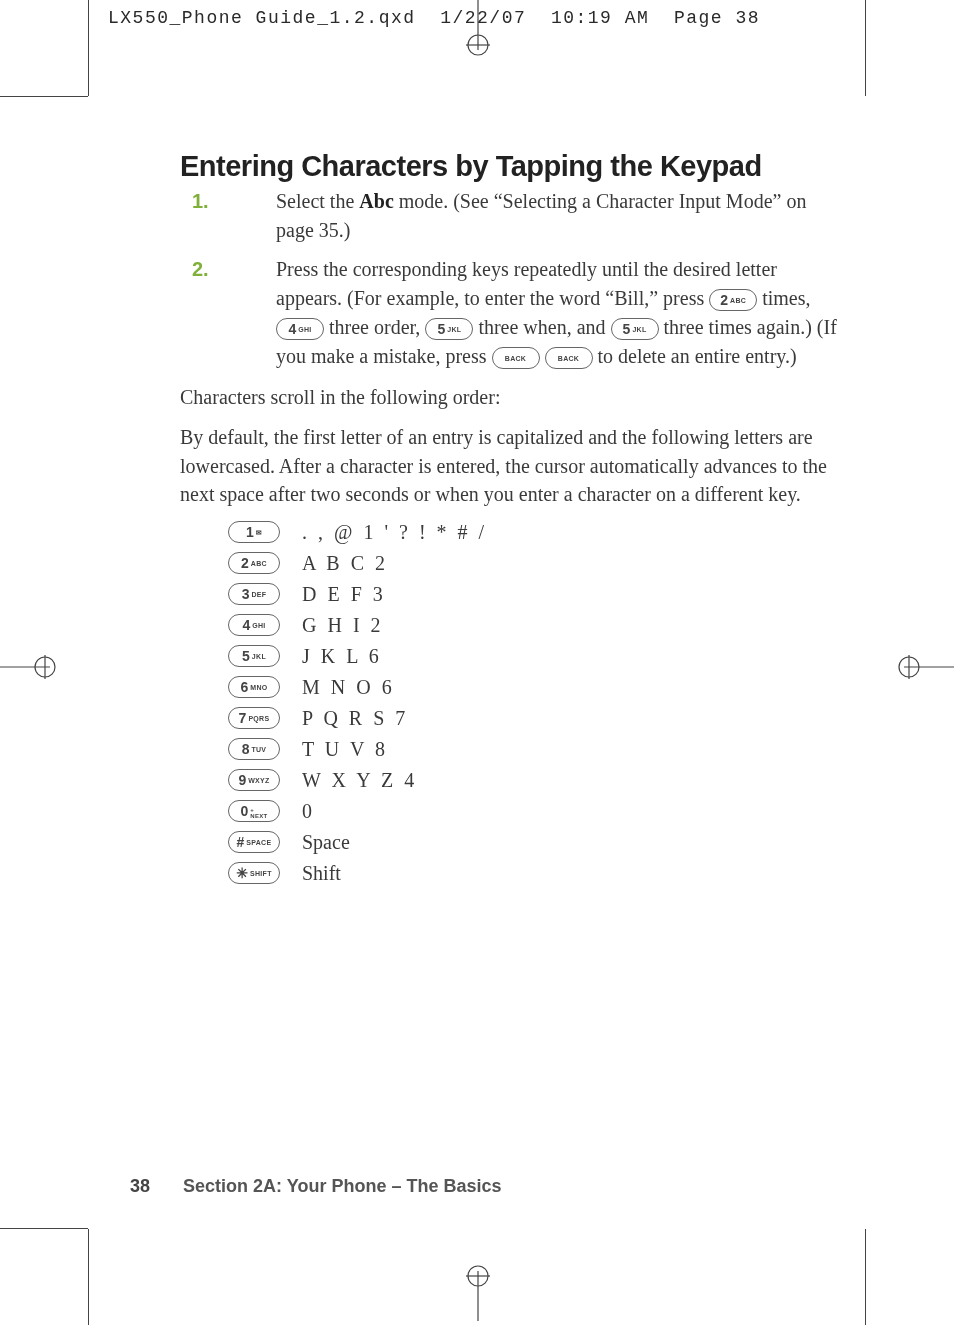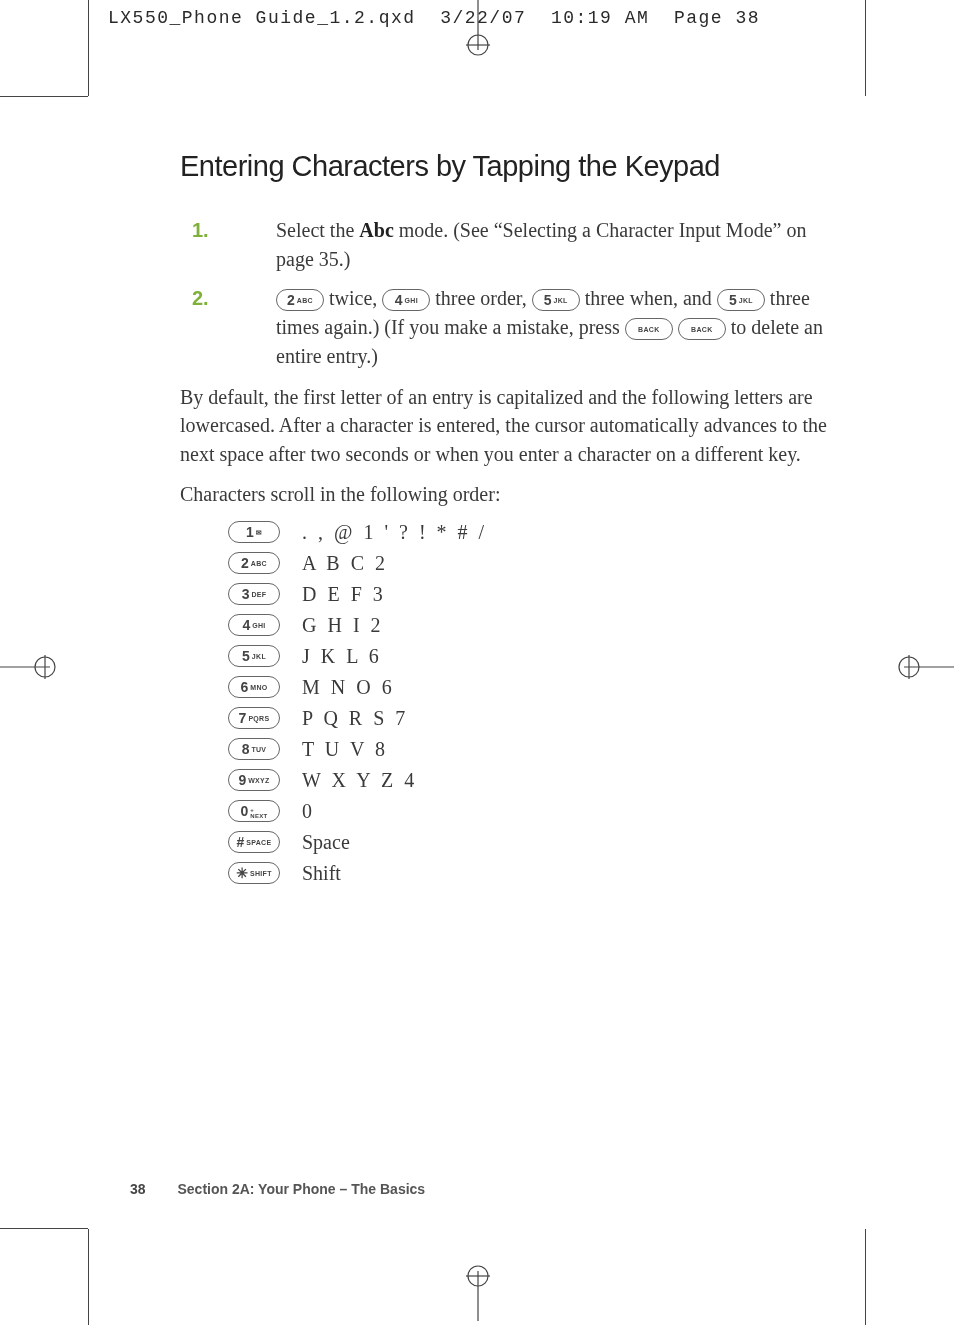--- a/index.html
+++ b/index.html
@@ -9,36 +9,36 @@
   .reg-bottom { position: absolute; bottom: 0; left: 463px; }
   .reg-left { position: absolute; top: 652px; left: 0; }
   .reg-right { position: absolute; top: 652px; right: 0; }
   .crop-tl-h { position: absolute; top: 96px; left: 0; width: 88px; border-top: 1.5px solid #444; }
   .crop-tl-v { position: absolute; top: 0; left: 88px; height: 96px; border-left: 1.5px solid #444; }
   .crop-tr-v { position: absolute; top: 0; right: 88px; height: 96px; border-left: 1.5px solid #444; }
   .crop-bl-h { position: absolute; bottom: 96px; left: 0; width: 88px; border-top: 1.5px solid #444; }
   .crop-bl-v { position: absolute; bottom: 0; left: 88px; height: 96px; border-left: 1.5px solid #444; }
   .crop-br-v { position: absolute; bottom: 0; right: 88px; height: 96px; border-left: 1.5px solid #444; }
   .page { position: absolute; top: 150px; left: 180px; width: 660px; }
-  h2 { font-family: 'Trebuchet MS','Segoe UI',Arial,sans-serif; font-weight: 400; font-size: 29px; color: #222; letter-spacing: -0.5px; margin-bottom: 33px; }
+  h2 { font-family: 'Trebuchet MS','Segoe UI',Arial,sans-serif; font-weight: 700; font-size: 29px; color: #222; letter-spacing: -0.5px; margin-bottom: 4px; }
   .subhead { font-family: 'Trebuchet MS','Segoe UI',Arial,sans-serif; font-weight: 700; font-size: 19px; color: #8a8a8a; margin-bottom: 14px; letter-spacing: -0.3px; }
   ol { list-style: none; }
   ol li { display: flex; margin-bottom: 10px; line-height: 1.45; font-size: 20px; }
   .num { font-family: 'Trebuchet MS',Arial,sans-serif; font-weight: 700; color: #7fb03a; width: 48px; flex-shrink: 0; font-size: 20px; text-align: left; padding-left: 12px; }
   .li-body { flex: 1; margin-left: 48px; }
   .para { font-size: 20px; line-height: 1.42; margin-top: 12px; margin-bottom: 12px; }
   .keybtn { display: inline-flex; align-items: center; justify-content: center; min-width: 48px; height: 22px; border: 1.2px solid #666; border-radius: 11px; font-family: Arial, sans-serif; font-size: 11px; font-weight: 700; color: #444; padding: 0 6px; vertical-align: middle; line-height: 1; background: #fff; }
   .keybtn .big { font-size: 14px; font-weight: 800; margin-right: 2px; }
   .keybtn .sub { font-size: 7px; letter-spacing: 0.3px; }
   .char-table { margin-top: 8px; margin-left: 48px; }
   .char-row { display: flex; align-items: center; margin-bottom: 8px; }
   .char-row .keybtn { width: 52px; flex-shrink: 0; }
   .char-row .chars { margin-left: 22px; font-size: 20px; letter-spacing: 3px; font-family: Georgia, serif; }
   .char-row .chars.word { letter-spacing: 0; }
-  .footer { position: absolute; bottom: 128px; left: 130px; font-family: 'Trebuchet MS',Arial,sans-serif; font-size: 14px; color: #555; }
+  .footer { position: absolute; bottom: 128px; left: 130px; font-family: 'Trebuchet MS',Arial,sans-serif; font-size: 18px; color: #555; }
   .footer .pg { font-weight: 700; margin-right: 28px; color: #444; }
   .footer .sec { font-weight: 700; }
   b { font-weight: 700; color: #222; }
   svg.reg { width: 30px; height: 60px; }
   svg.regh { width: 60px; height: 30px; }
 </style>
 </head>
 <body>
 
 <div class="crop-tl-h"></div>
@@ -71,41 +71,42 @@
 </div>
 <div class="reg-right">
   <svg class="regh" viewBox="0 0 60 30">
       <line x1="10" y1="15" x2="60" y2="15" stroke="#444" stroke-width="1.2"></line>
       <circle cx="15" cy="15" r="10" fill="none" stroke="#444" stroke-width="1.2"></circle>
       <line x1="15" y1="3" x2="15" y2="27" stroke="#444" stroke-width="1.2"></line>
     </svg>
 </div>
 
 <div class="header-bar">
-  <span>LX550_Phone Guide_1.2.qxd</span>&nbsp;&nbsp;<span>3/22/07</span>&nbsp;&nbsp;<span>10:19 AM</span>&nbsp;&nbsp;<span>Page 38</span>
+  <span>LX550_Phone Guide_1.2.qxd</span>&nbsp;&nbsp;<span>1/22/07</span>&nbsp;&nbsp;<span>10:19 AM</span>&nbsp;&nbsp;<span>Page 38</span>
 </div>
 
 <div class="page">
   <h2>Entering Characters by Tapping the Keypad</h2>
 
   <ol>
     <li>
       <span class="num">1.</span>
       <span class="li-body">
         <span>Select the </span><b>Abc</b><span> mode. (See “Selecting a Character Input Mode” on page 35.)</span>
       </span>
     </li>
     <li>
       <span class="num">2.</span>
       <span class="li-body">
+        <span>Press the corresponding keys repeatedly until the desired letter appears. (For example, to enter the word “Bill,” press </span>
         <span class="keybtn">
             <span class="big">2</span>
             <span class="sub">ABC</span>
           </span>
-        <span> twice, </span>
+        <span> times, </span>
         <span class="keybtn">
             <span class="big">4</span>
             <span class="sub">GHI</span>
           </span>
         <span> three order, </span>
         <span class="keybtn">
             <span class="big">5</span>
             <span class="sub">JKL</span>
           </span>
         <span> three when, and </span>
@@ -118,22 +119,22 @@
             <span class="sub">BACK</span>
           </span>
         <span class="keybtn">
             <span class="sub">BACK</span>
           </span>
         <span> to delete an entire entry.)</span>
       </span>
     </li>
   </ol>
 
+  <p class="para">Characters scroll in the following order:</p>
   <p class="para">By default, the first letter of an entry is capitalized and the following letters are lowercased. After a character is entered, the cursor automatically advances to the next space after two seconds or when you enter a character on a different key.</p>
-  <p class="para">Characters scroll in the following order:</p>
 
   <div class="char-table" id="char-table">
       <div class="char-row">
         <span class="keybtn">
           <span class="big">1</span>
           <span class="sub">✉</span>
         </span>
         <span class="chars">. , @ 1 ' ? ! * # /</span>
       </div>
       <div class="char-row">

